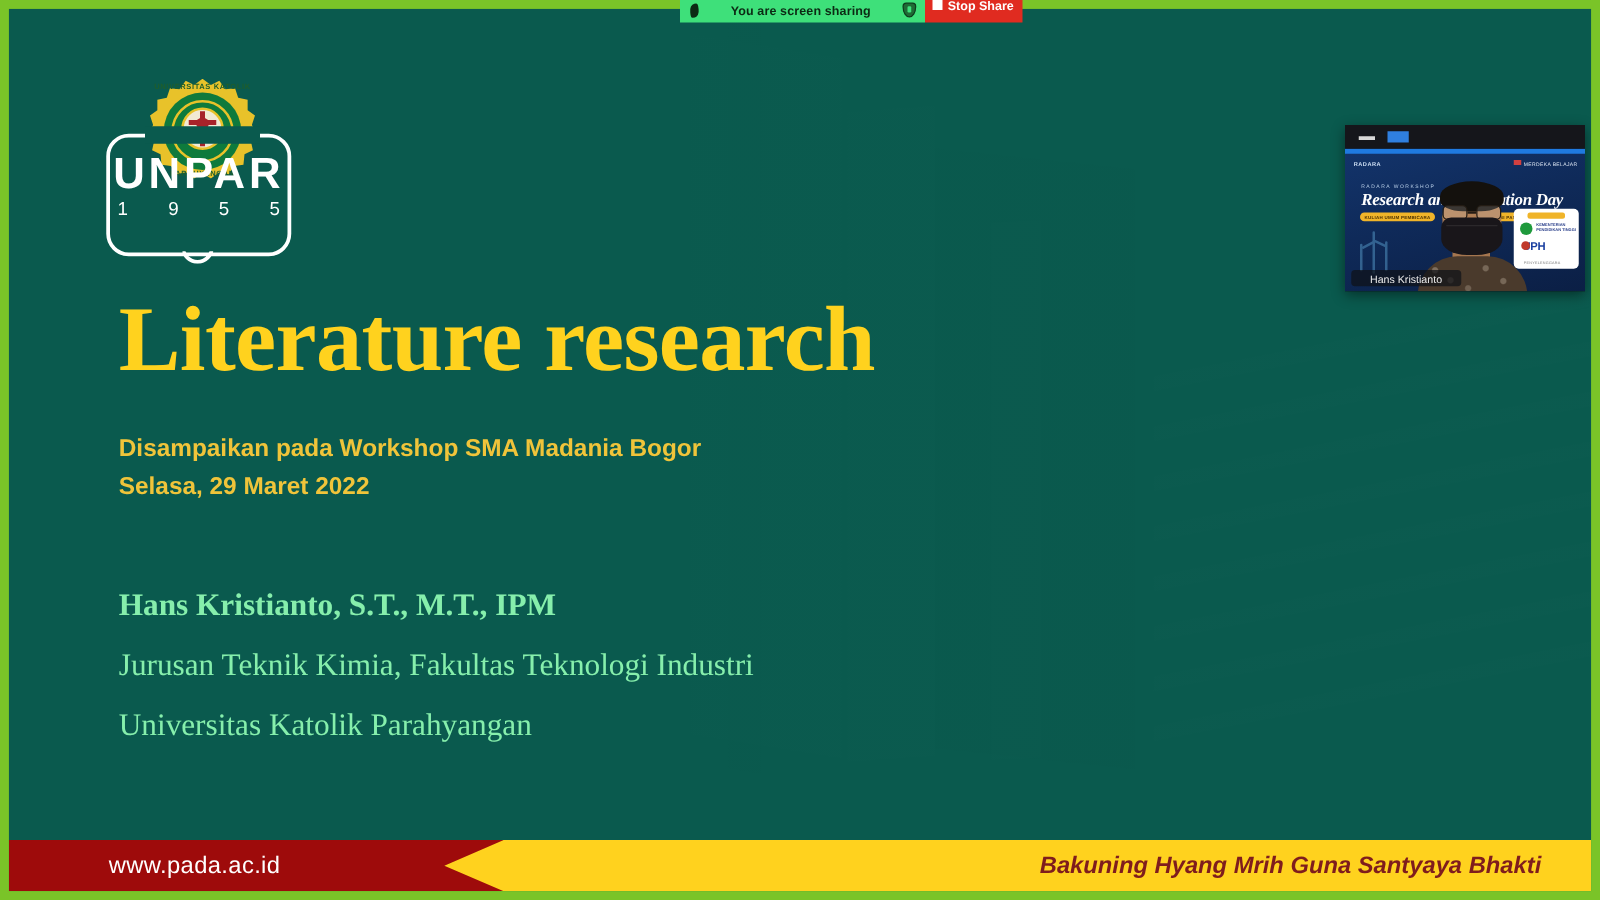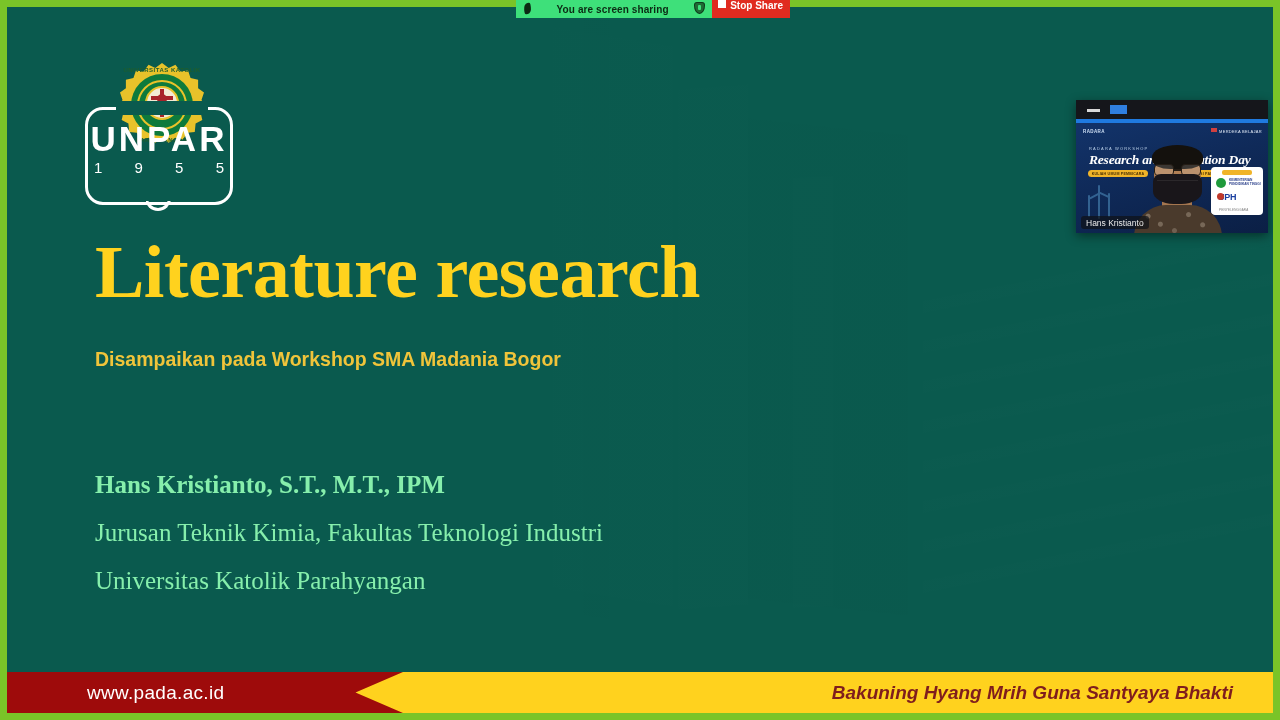--- a/index.html
+++ b/index.html
@@ -13,21 +13,21 @@
   
   #share-border{
     position:absolute;left:0;top:0;width:1280px;height:720px;
     box-sizing:border-box;
     border:7px solid #7ac428;
     z-index:40;pointer-events:none;
   }
 
   
   #share-bar{
-    position:absolute;left:516px;top:0;width:274px;height:18px;
+    position:absolute;left:544px;top:0;width:274px;height:18px;
     z-index:60;display:flex;align-items:stretch;
   }
   #share-bar .green-seg{
     flex:1;background:#3ee07a;display:flex;align-items:center;
     position:relative;
   }
   #share-bar .shr-ico{
     margin-left:7px;width:10px;height:12px;position:relative;flex:0 0 auto;
   }
   #share-bar .shr-ico:before{
@@ -313,21 +313,21 @@
     position:absolute;left:21px;top:31px;width:49px;height:30px;
     background:#19161a;border-radius:8px 8px 42% 42%;
   }
   #webcam .mask:after{
     content:"";position:absolute;left:4px;top:6px;width:41px;height:1px;
     background:rgba(255,255,255,0.08);
   }
   #webcam .namebar{
     position:absolute;left:5px;bottom:4px;height:13px;
     background:rgba(15,18,24,0.72);border-radius:3px;
-    display:flex;align-items:center;padding:0 5px;
+    display:flex;align-items:center;padding:0 15px;
   }
   #webcam .namebar span{color:#eaeaea;font-size:8.5px;white-space:nowrap;}
 </style>
 </head>
 <body>
 
 <div id="slide">
 
   <div id="bg-photo">
     <div class="blk" style="left:60px;top:30px;width:120px;height:560px;transform:skewY(9deg);"></div>
@@ -367,20 +367,21 @@
       <span>9</span>
       <span>5</span>
       <span>5</span>
     </div>
   </div>
 
   <div id="title">Literature research</div>
 
   <div id="subtitle">
     <div>Disampaikan pada Workshop SMA Madania Bogor</div>
+    <div>Selasa, 29 Maret 2022</div>
   </div>
 
   <div id="author">
     <div class="name">Hans Kristianto, S.T., M.T., IPM</div>
     <div class="aff">Jurusan Teknik Kimia, Fakultas Teknologi Industri</div>
     <div class="aff">Universitas Katolik Parahyangan</div>
   </div>
 
   <div id="footer">
     <div class="red"></div>

